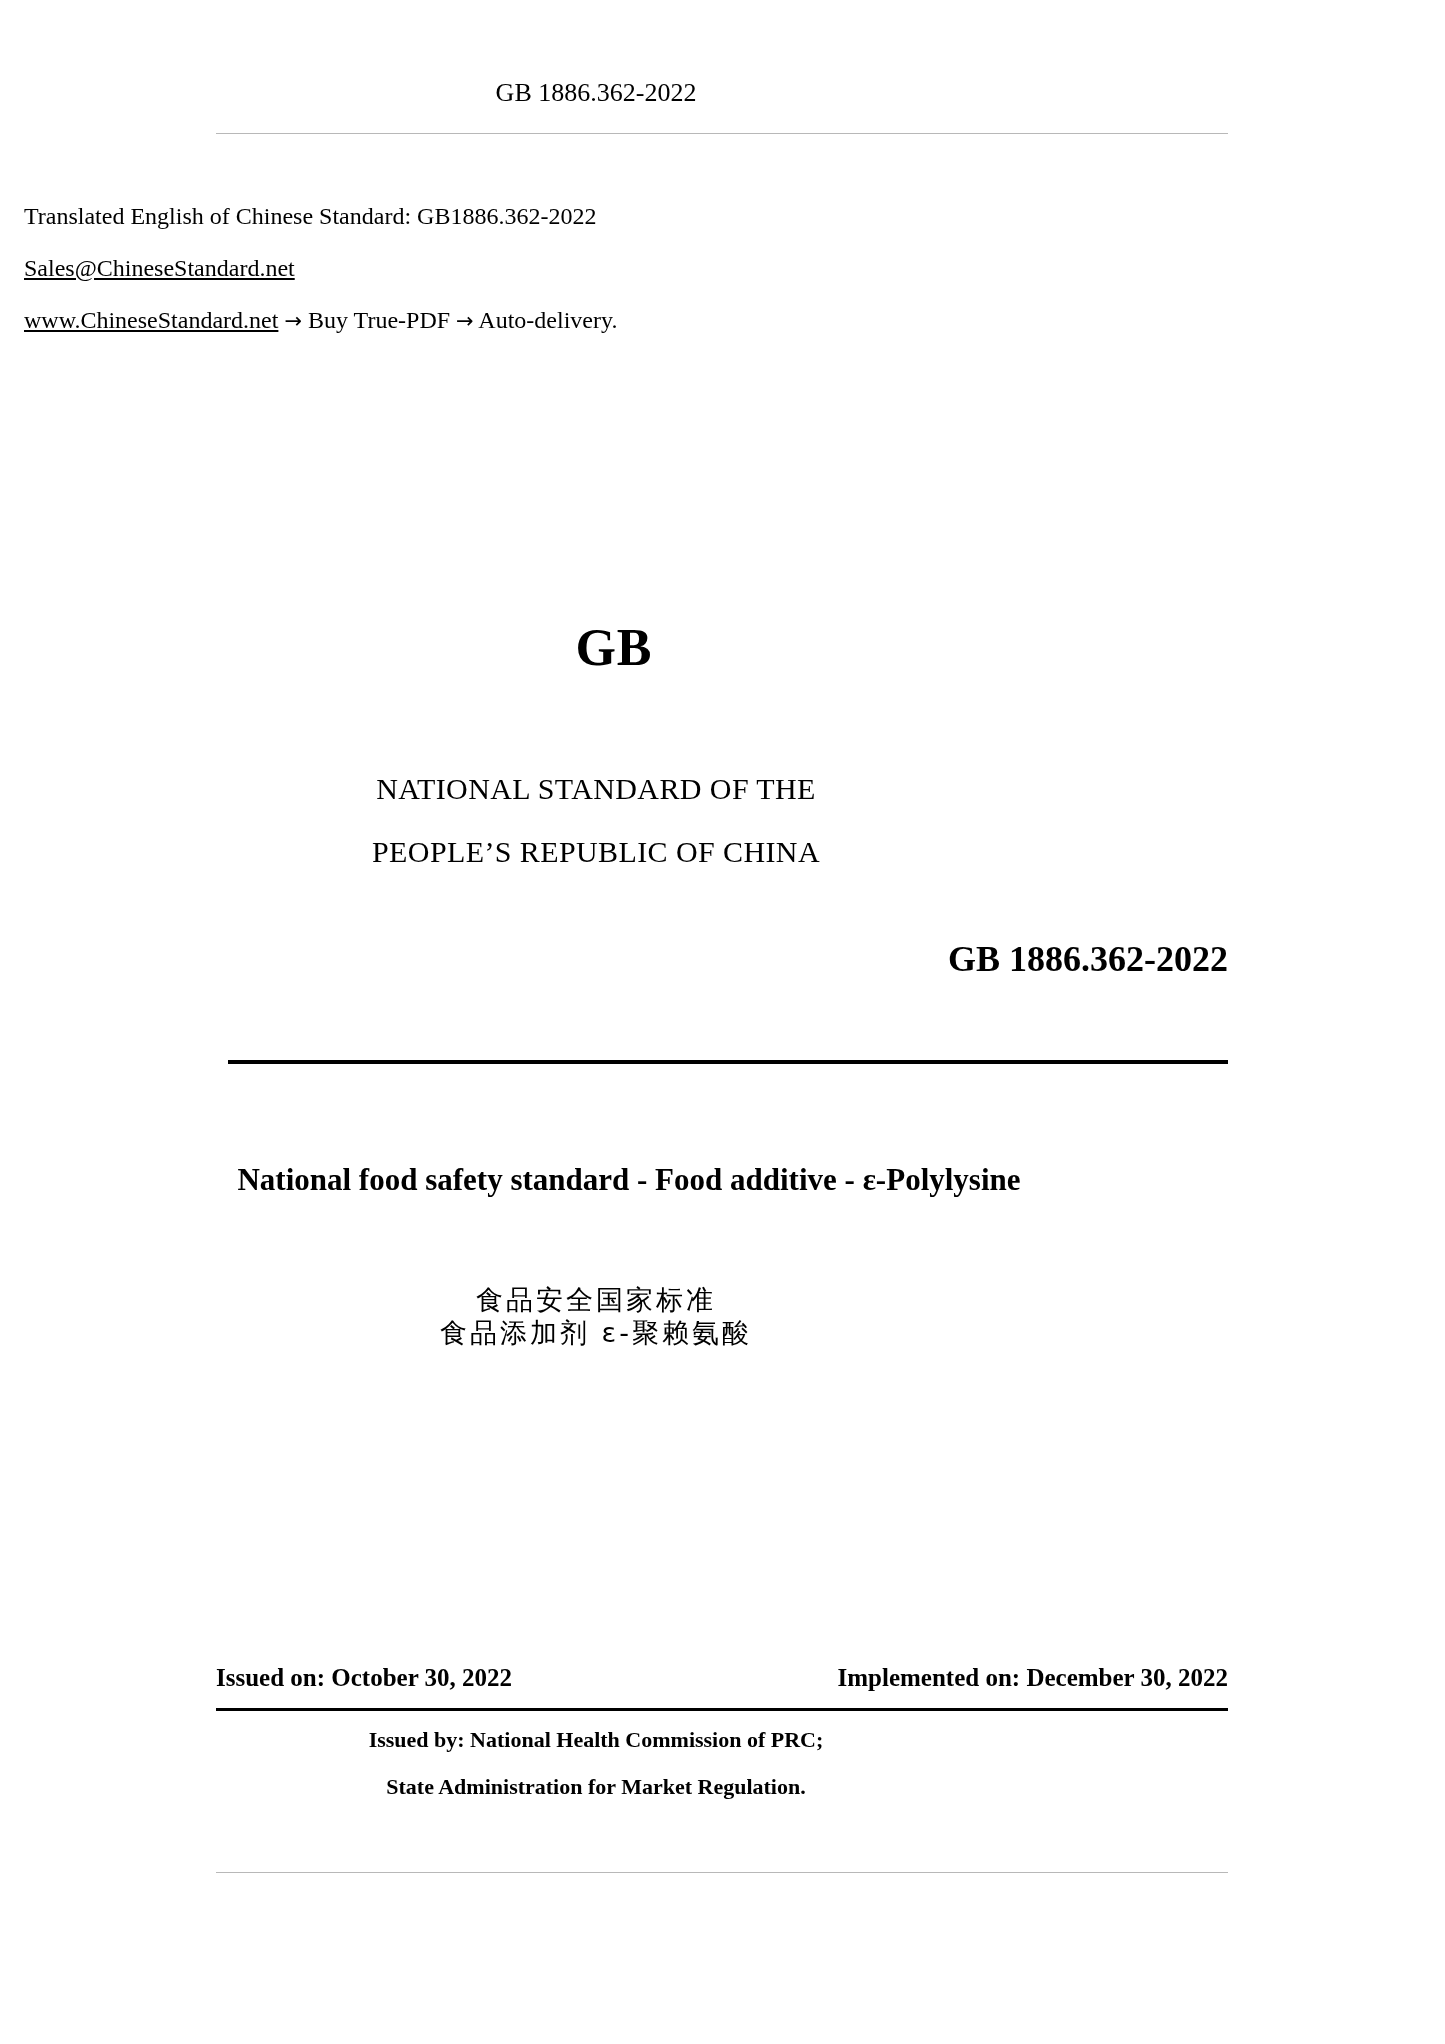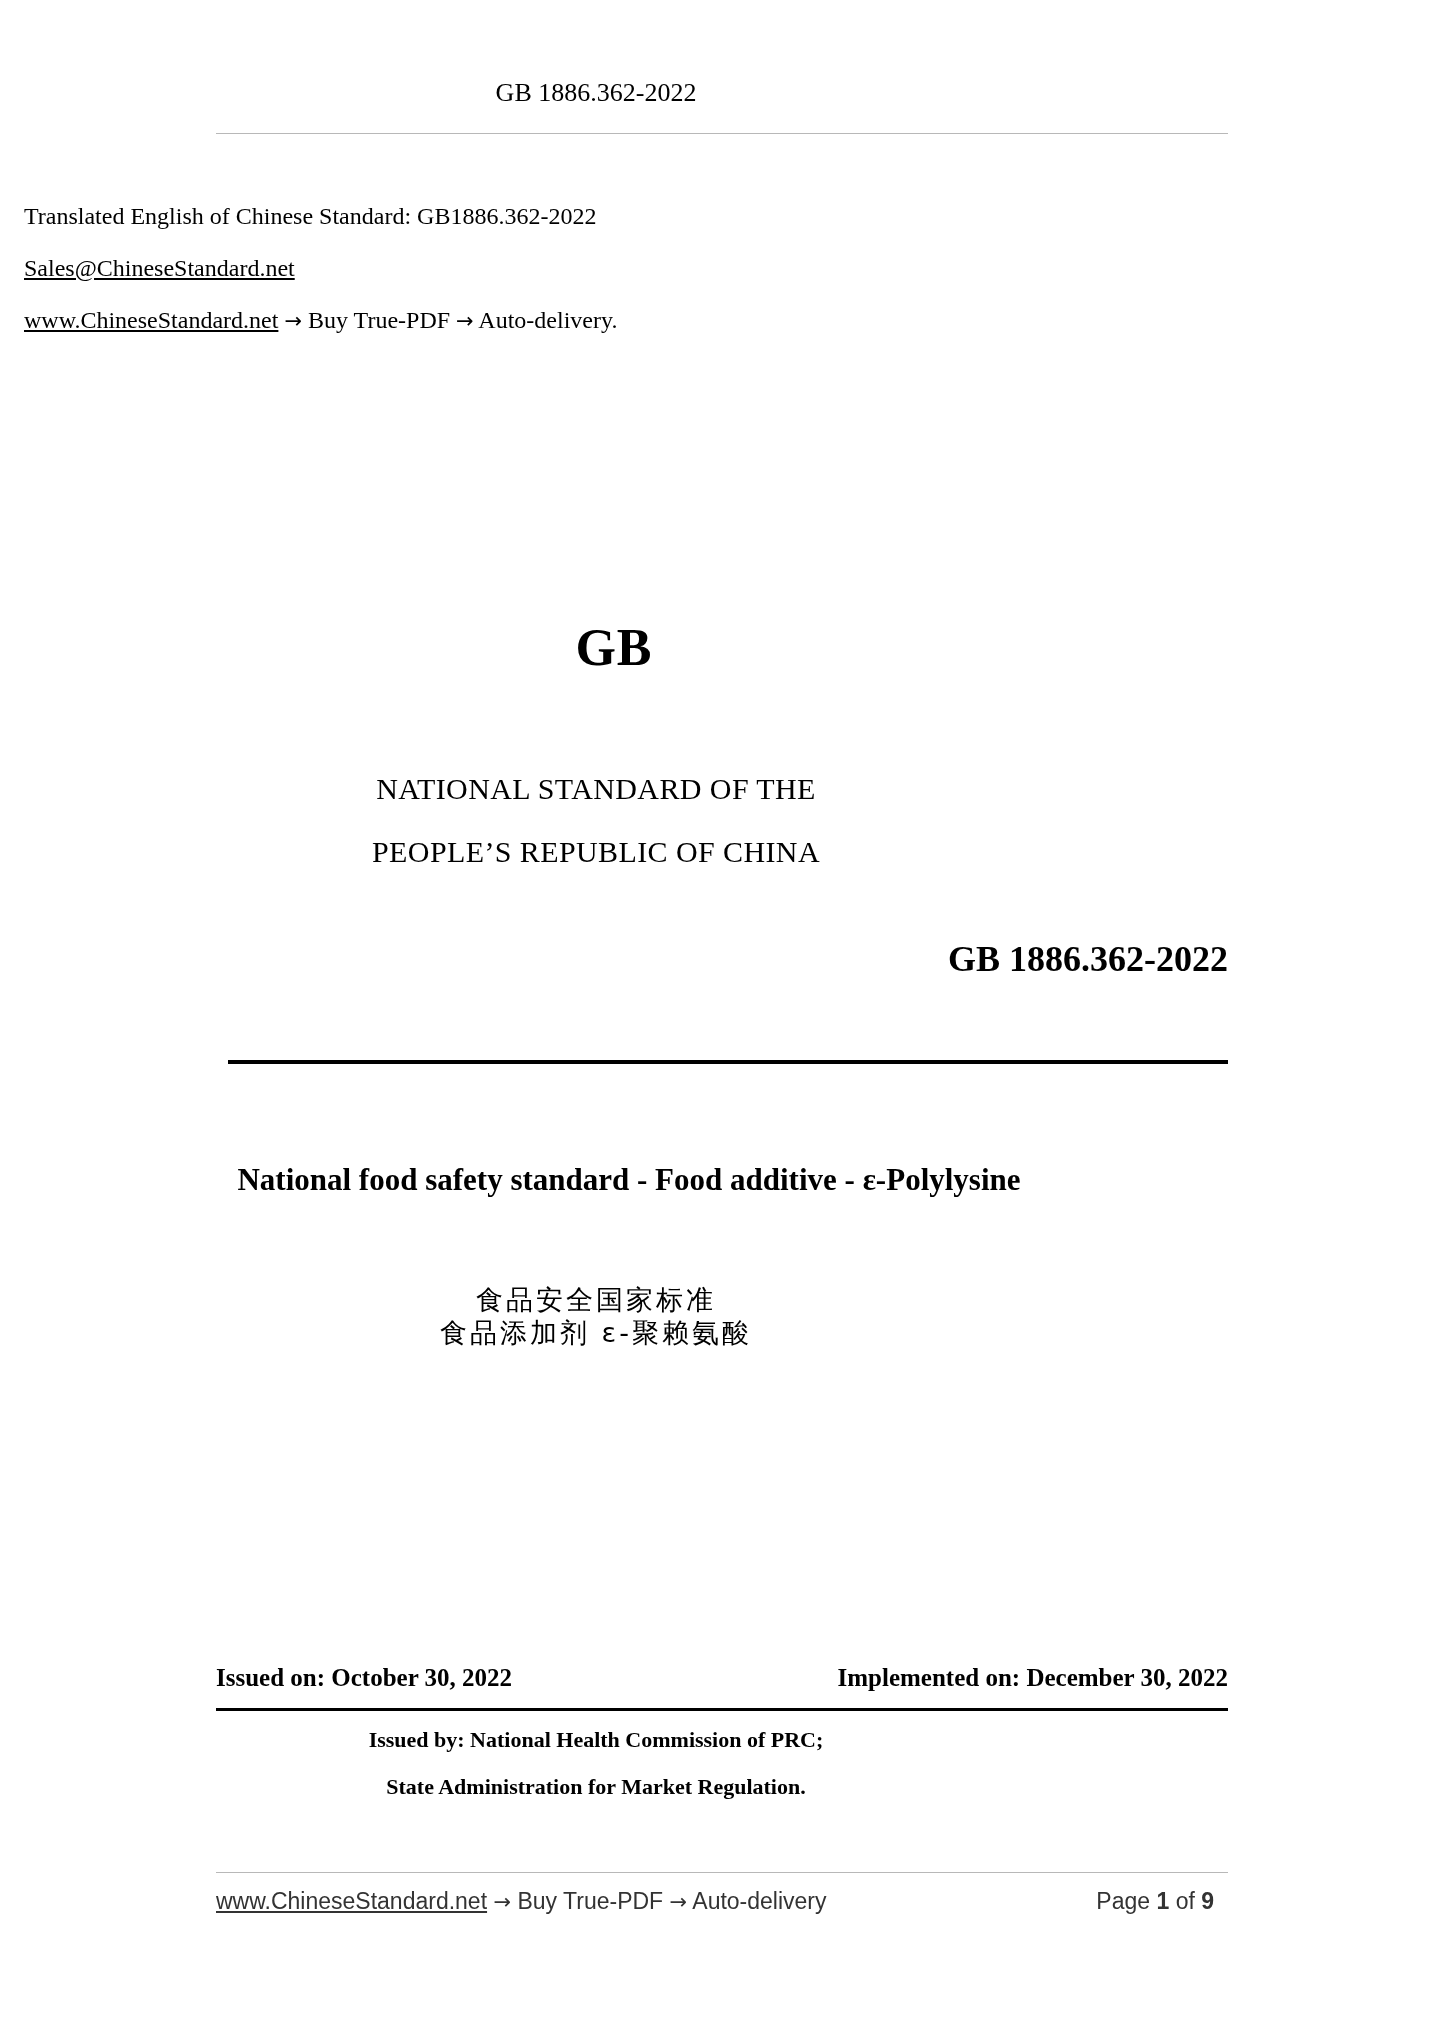--- a/index.html
+++ b/index.html
@@ -232,29 +232,14 @@
     <span>Implemented on: December 30, 2022</span>
   </div>
   <div class="dates-rule"></div>
 
   <div class="issued-by">
     <div>Issued by: National Health Commission of PRC;</div>
     <div>State Administration for Market Regulation.</div>
   </div>
 
   <div class="footer-rule"></div>
-  <div class="footer">
-    <div class="footer-left">
-      <span class="promo-link">www.ChineseStandard.net</span>
-      <span class="arrow">→</span>
-      <span>Buy True-PDF</span>
-      <span class="arrow">→</span>
-      <span>Auto-delivery</span>
-    </div>
-    <div class="footer-right">
-      <span>Page</span>
-      <b>1</b>
-      <span>of</span>
-      <b>9</b>
-    </div>
-  </div>
 
 </div>
 
 </body></html>

